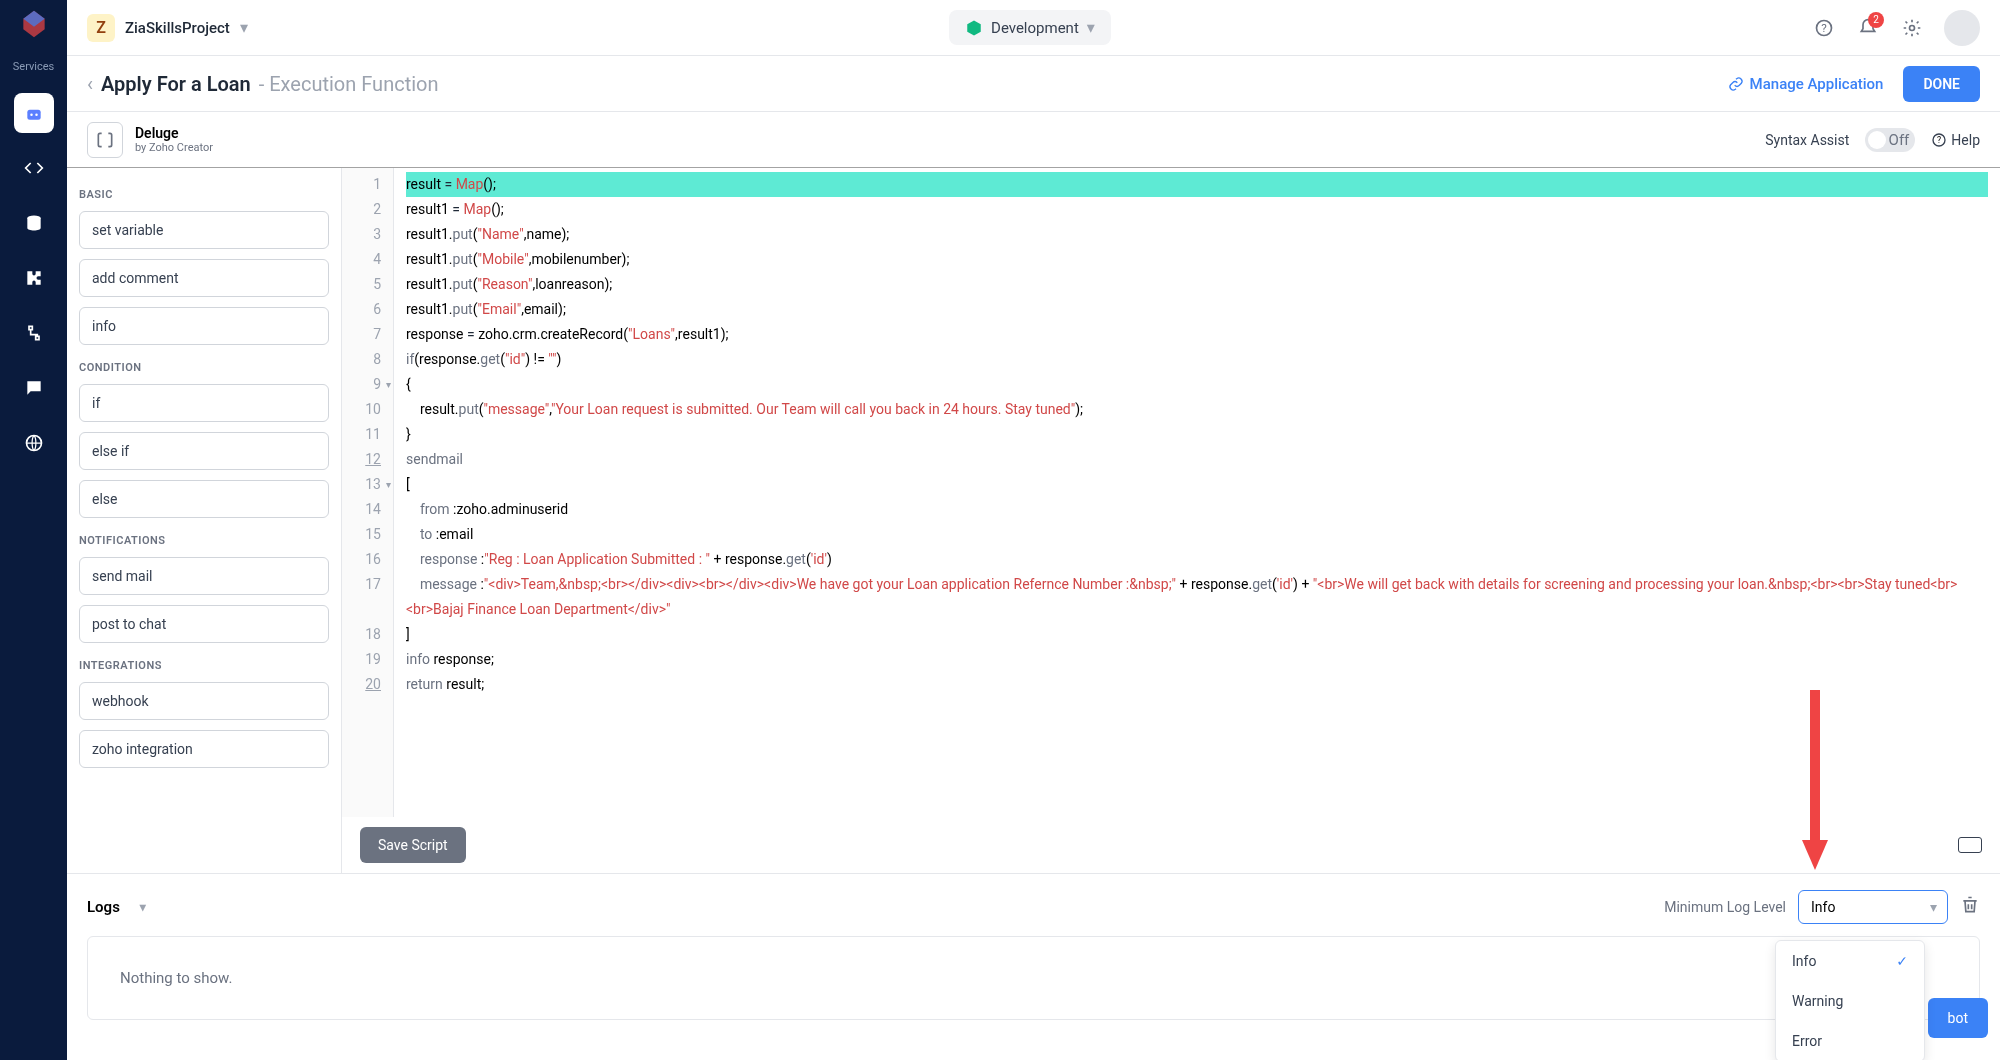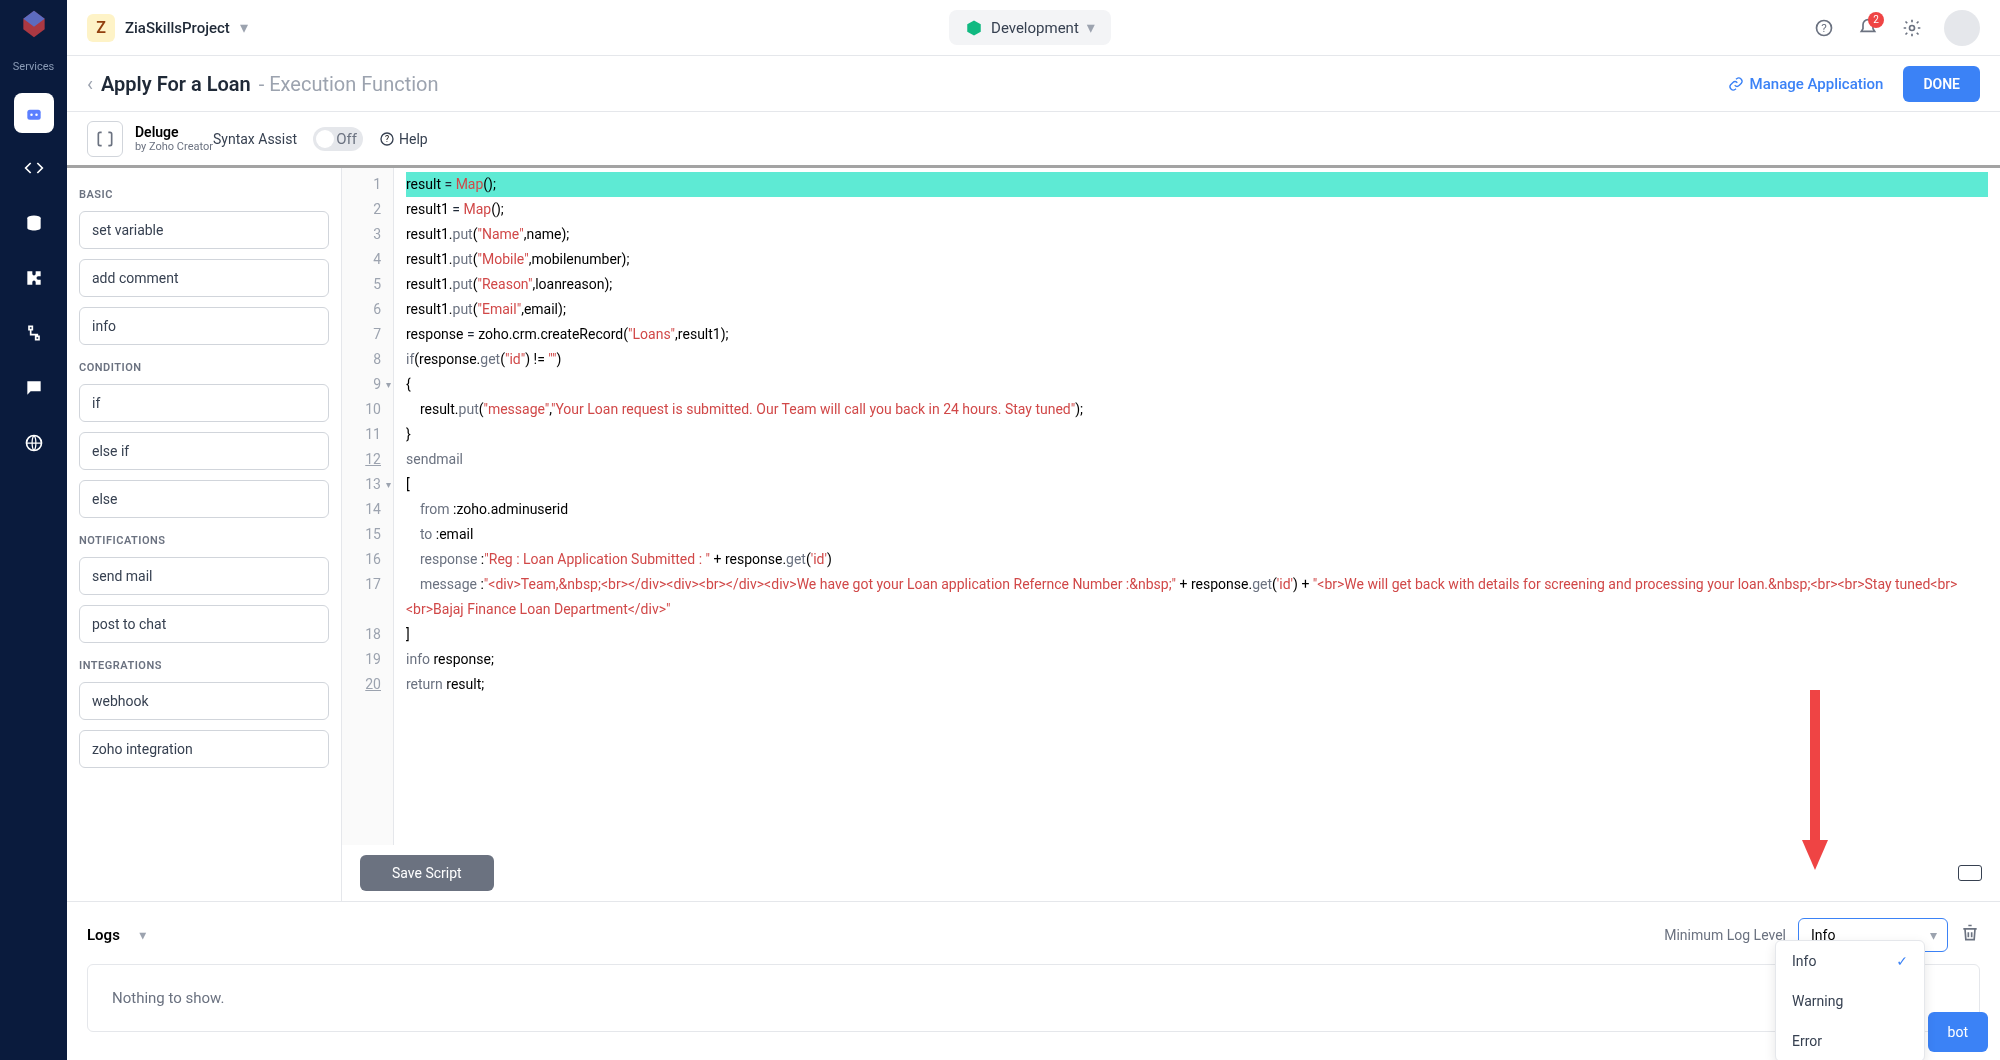--- a/index.html
+++ b/index.html
@@ -25,21 +25,21 @@
 .badge{position:absolute;top:-4px;right:-4px;background:#ef4444;color:#fff;font-size:10px;width:16px;height:16px;border-radius:50%;display:flex;align-items:center;justify-content:center}
 .avatar{width:36px;height:36px;border-radius:50%;background:#e5e7eb}
 .sub-header{height:56px;border-bottom:1px solid #e5e7eb;display:flex;align-items:center;justify-content:space-between;padding:0 20px}
 .breadcrumb{display:flex;align-items:center;gap:8px}
 .bc-back{color:#9ca3af;font-size:20px;cursor:pointer}
 .bc-title{font-size:20px;font-weight:600;color:#1f2937}
 .bc-sub{font-size:20px;color:#9ca3af}
 .sub-right{display:flex;align-items:center;gap:20px}
 .link-blue{color:#3b82f6;font-size:15px;font-weight:500;cursor:pointer;display:flex;align-items:center;gap:6px}
 .done-btn{background:#3b82f6;color:#fff;padding:10px 20px;border-radius:6px;font-weight:600;border:none;cursor:pointer;font-size:14px}
-.lang-bar{height:56px;border-bottom:3px solid #a3a3a3;display:flex;align-items:center;padding:0 20px}
+.lang-bar{height:56px;border-bottom:1px solid #a3a3a3;display:flex;align-items:center;justify-content:space-between;padding:0 20px}
 .lang-left{display:flex;align-items:center;gap:12px}
 .lang-icon{width:36px;height:36px;border:1px solid #d1d5db;border-radius:6px;display:flex;align-items:center;justify-content:center}
 .lang-name{font-size:14px;font-weight:600}
 .lang-by{font-size:11px;color:#6b7280}
 .lang-right{display:flex;align-items:center;gap:16px}
 .syntax-label{font-size:14px;color:#374151}
 .toggle{width:50px;height:24px;background:#e5e7eb;border-radius:12px;position:relative;cursor:pointer;display:flex;align-items:center;justify-content:flex-end;padding-right:6px}
 .toggle-knob{width:18px;height:18px;background:#fff;border-radius:50%;position:absolute;left:3px}
 .toggle-text{font-size:15px;color:#6b7280}
 .help-link{font-size:14px;color:#374151;display:flex;align-items:center;gap:4px;cursor:pointer}
@@ -55,37 +55,37 @@
 .gutter .fold{position:relative}
 .gutter .fold::after{content:"▾";position:absolute;right:-10px;color:#9ca3af;font-size:10px}
 .code-lines{flex:1;padding:4px 12px}
 .code-lines .line{height:25px;line-height:25px;white-space:pre}
 .code-lines .line.hl{background:#5eead4}
 .code-lines .wrap{height:50px;line-height:25px;white-space:pre-wrap}
 .fn{color:#6b7280}
 .str{color:#d14848}
 .op{color:#1f2937}
 .save-bar{padding:10px 18px;display:flex;justify-content:space-between;align-items:center}
-.save-btn{background:#6b7280;color:#fff;border:none;padding:10px 32px;border-radius:6px;font-size:14px;cursor:pointer}
+.save-btn{background:#6b7280;color:#fff;border:none;padding:10px 18px;border-radius:6px;font-size:14px;cursor:pointer}
 .kbd-icon{width:24px;height:16px;border:1px solid #374151;border-radius:3px}
 .logs-section{border-top:1px solid #e5e7eb;padding:16px 20px}
 .logs-header{display:flex;justify-content:space-between;align-items:center;margin-bottom:12px}
 .logs-title{font-size:15px;font-weight:600;display:flex;align-items:center;gap:20px}
 .logs-right{display:flex;align-items:center;gap:12px}
 .min-label{font-size:14px;color:#6b7280}
 .log-select{border:1px solid #3b82f6;border-radius:6px;padding:8px 40px 8px 12px;font-size:14px;position:relative;width:150px;background:#fff}
 .trash-icon{cursor:pointer}
-.logs-body{border:1px solid #e5e7eb;border-radius:6px;padding:24px;margin-bottom:12px}
+.logs-body{border:1px solid #e5e7eb;border-radius:6px;padding:32px;margin-bottom:24px}
 .logs-empty{color:#6b7280;font-size:15px}
 .dropdown{position:absolute;top:940px;right:75px;width:150px;background:#fff;border:1px solid #e5e7eb;border-radius:6px;box-shadow:0 4px 12px rgba(0,0,0,0.1);z-index:100}
 .dd-item{padding:12px 16px;font-size:14px;color:#374151;cursor:pointer;display:flex;justify-content:space-between;align-items:center}
 .dd-item .check{color:#3b82f6}
 .arrow-annotation{position:absolute;top:690px;right:170px;width:30px;height:180px;pointer-events:none}
 .arrow-annotation svg{width:100%;height:100%}
-.bot-btn{position:absolute;bottom:8px;right:12px;background:#3b82f6;color:#fff;padding:12px 20px;border-radius:6px;font-size:14px;border:none}
+.bot-btn{position:absolute;bottom:22px;right:12px;background:#3b82f6;color:#fff;padding:12px 20px;border-radius:6px;font-size:14px;border:none}
 </style>
 </head>
 <body>
 
 <div class="app">
   <div class="left-rail">
     <div class="logo">
       <svg viewBox="0 0 24 24">
           <path fill="#ef4444" d="M12 2L4 8v8l8 6 8-6V8z" opacity="0.7"></path>
           <path fill="#3b82f6" d="M12 2L4 8l8 6 8-6z" opacity="0.7"></path>

